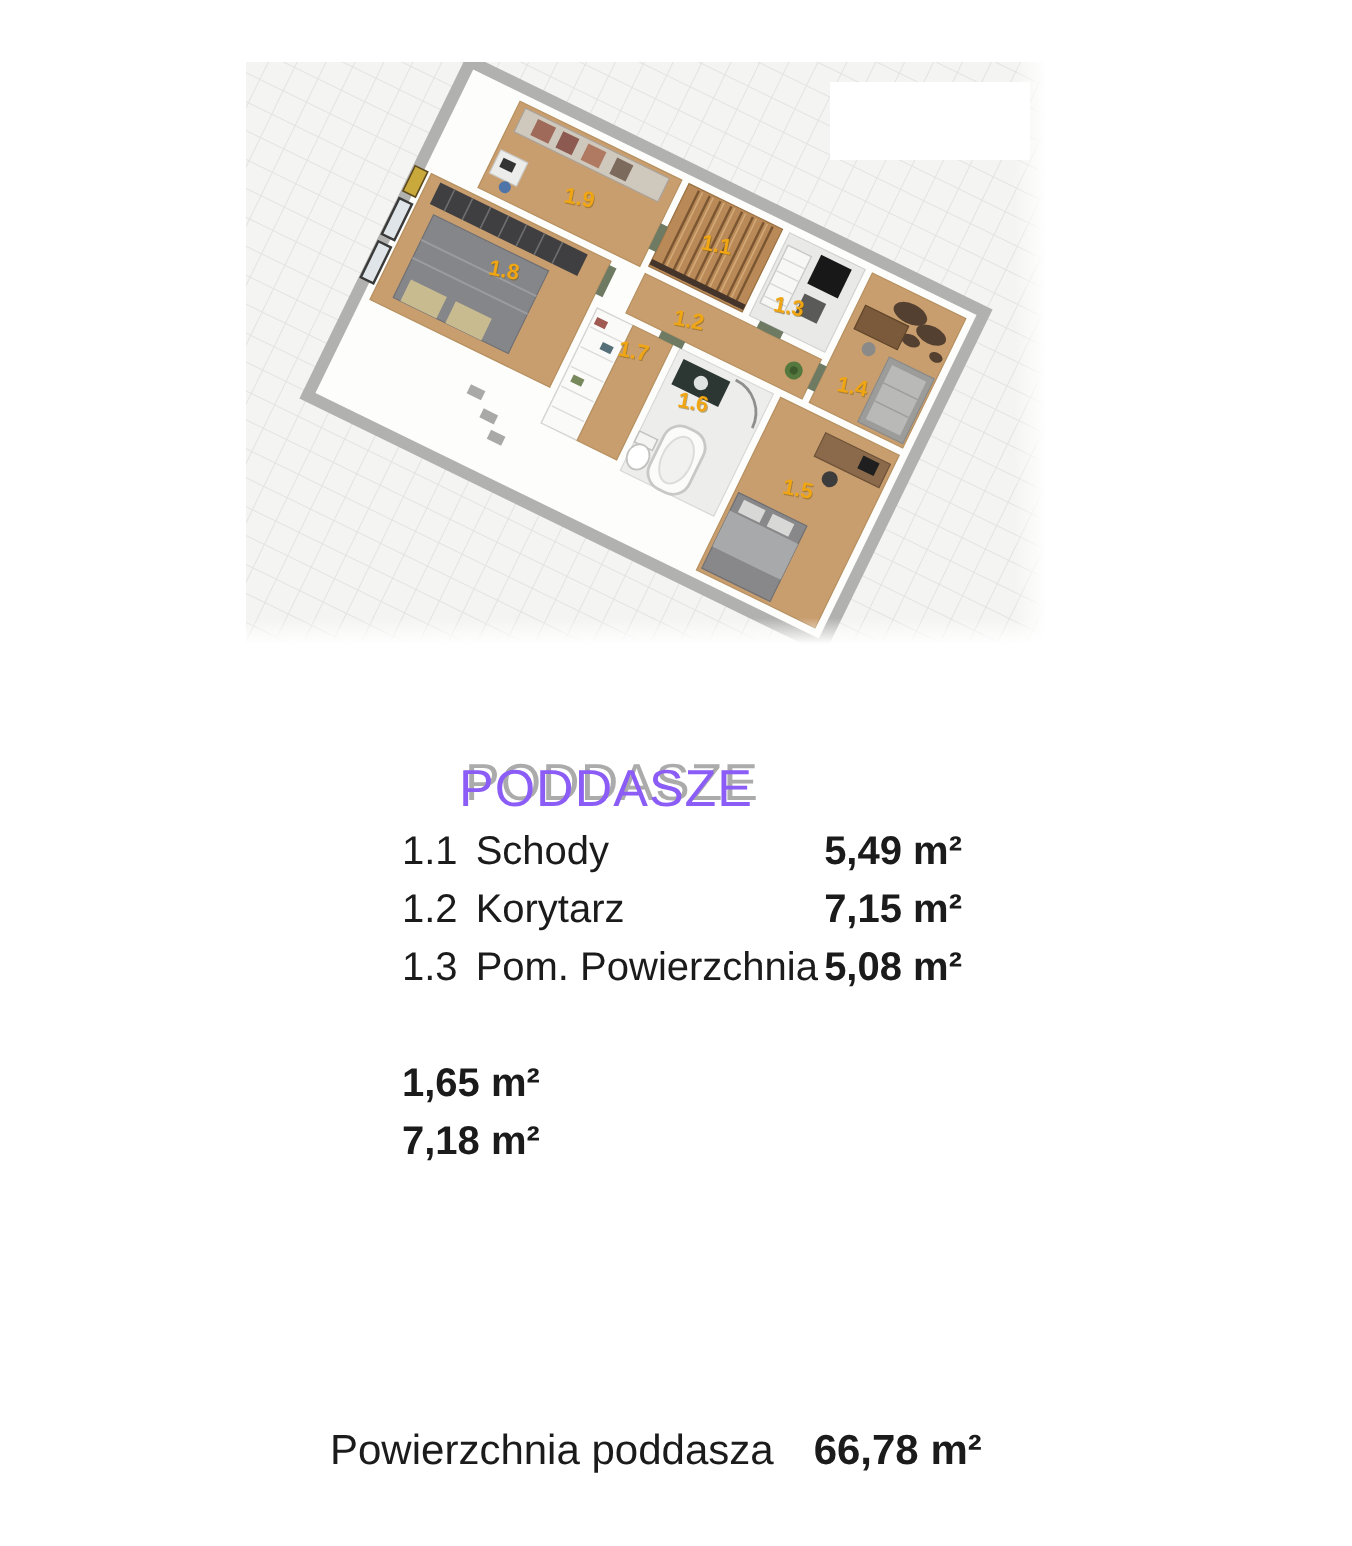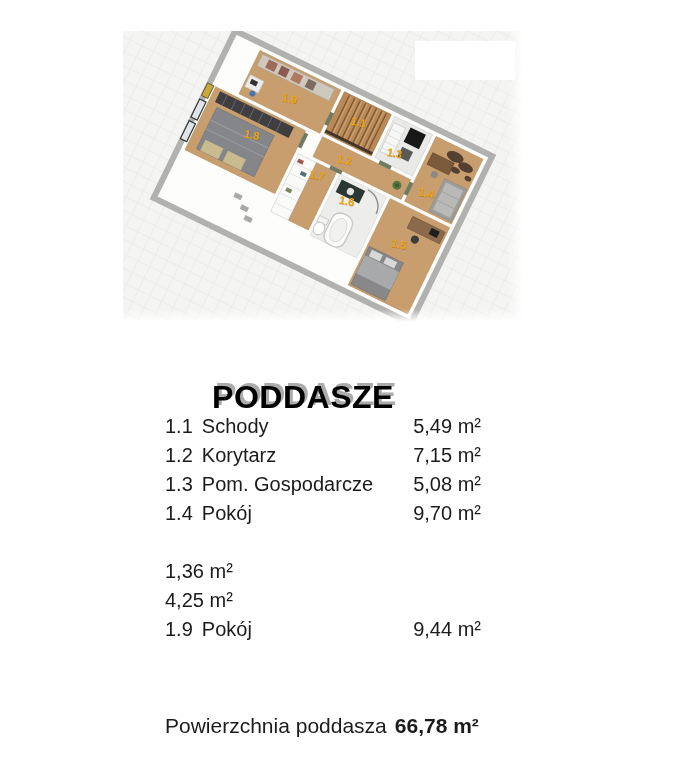--- a/index.html
+++ b/index.html
@@ -5,33 +5,33 @@
   html,body{margin:0;padding:0;background:#ffffff;}
   .page{
     position:relative;width:676px;height:773px;background:#ffffff;overflow:hidden;
     font-family:"Liberation Sans", sans-serif;color:#1b1b1b;
   }
   .plan-wrap{position:absolute;left:123px;top:31px;width:400px;height:291px;}
   .plan-wrap svg{display:block;width:400px;height:291px;}
 
   .plan-title{
     position:absolute;left:123px;top:379px;width:360px;height:32px;
-    text-align:center;font-size:32px;font-weight:bold;letter-spacing:.5px;
-    color:#000000;text-shadow:3px -3px 0 #ababab;
+    text-align:center;font-size:26px;font-weight:normal;letter-spacing:.5px;
+    color:#8b5cf6;text-shadow:3px -3px 0 #ababab;
   }
   .legend{position:absolute;left:165px;top:412px;width:316px;}
   .legend-row{display:flex;justify-content:space-between;align-items:flex-start;
-    height:29px;line-height:29px;font-size:20px;white-space:nowrap;}
+    height:29px;line-height:29px;font-size:20px;white-space:nowrap;margin-left:36px;}
   .rid{display:inline-block;margin-right:9px;}
-  .rarea{font-weight:normal;text-align:right;}
+  .rarea{font-weight:bold;text-align:right;}
   .total-line{
     position:absolute;left:165px;top:711px;width:360px;height:30px;
     line-height:30px;font-size:21px;white-space:nowrap;
   }
-  .total-line .tv{font-weight:bold;margin-left:8px;}
+  .total-line .tv{font-weight:bold;margin-left:20px;}
 
   
   .room-label{
     font-family:"Liberation Sans", sans-serif;font-size:11px;font-weight:bold;
     fill:#f0a513;text-shadow:0.5px 0.5px 0 rgba(120,85,0,.45);
   }
   .wood{fill:#c99e6f;}
 </style>
 </head>
 <body>
@@ -230,38 +230,30 @@
   <div class="legend">
     <div class="legend-row">
       <span><span class="rid">1.1</span><span>Schody</span></span>
       <span class="rarea">5,49 m²</span>
     </div>
     <div class="legend-row">
       <span><span class="rid">1.2</span><span>Korytarz</span></span>
       <span class="rarea">7,15 m²</span>
     </div>
     <div class="legend-row">
-      <span><span class="rid">1.3</span><span>Pom. Gospodarcze</span></span>
+      <span><span class="rid">1.3</span><span>Pom. Powierzchnia</span></span>
       <span class="rarea">5,08 m²</span>
     </div>
     <div class="legend-row">
-      <span><span class="rid">1.4</span><span>Pokój</span></span>
-      <span class="rarea">9,70 m²</span>
-    </div>
-    <div class="legend-row">
-    </div>
-    <div class="legend-row">
-      <span class="rarea">1,36 m²</span>
-    </div>
-    <div class="legend-row">
-      <span class="rarea">4,25 m²</span>
-    </div>
-    <div class="legend-row">
-      <span><span class="rid">1.9</span><span>Pokój</span></span>
-      <span class="rarea">9,44 m²</span>
+    </div>
+    <div class="legend-row">
+      <span class="rarea">1,65 m²</span>
+    </div>
+    <div class="legend-row">
+      <span class="rarea">7,18 m²</span>
     </div>
   </div>
 
   <div class="total-line">
     <span>Powierzchnia poddasza</span><span class="tv">66,78 m²</span>
   </div>
 
 </div>
 
 </body></html>

